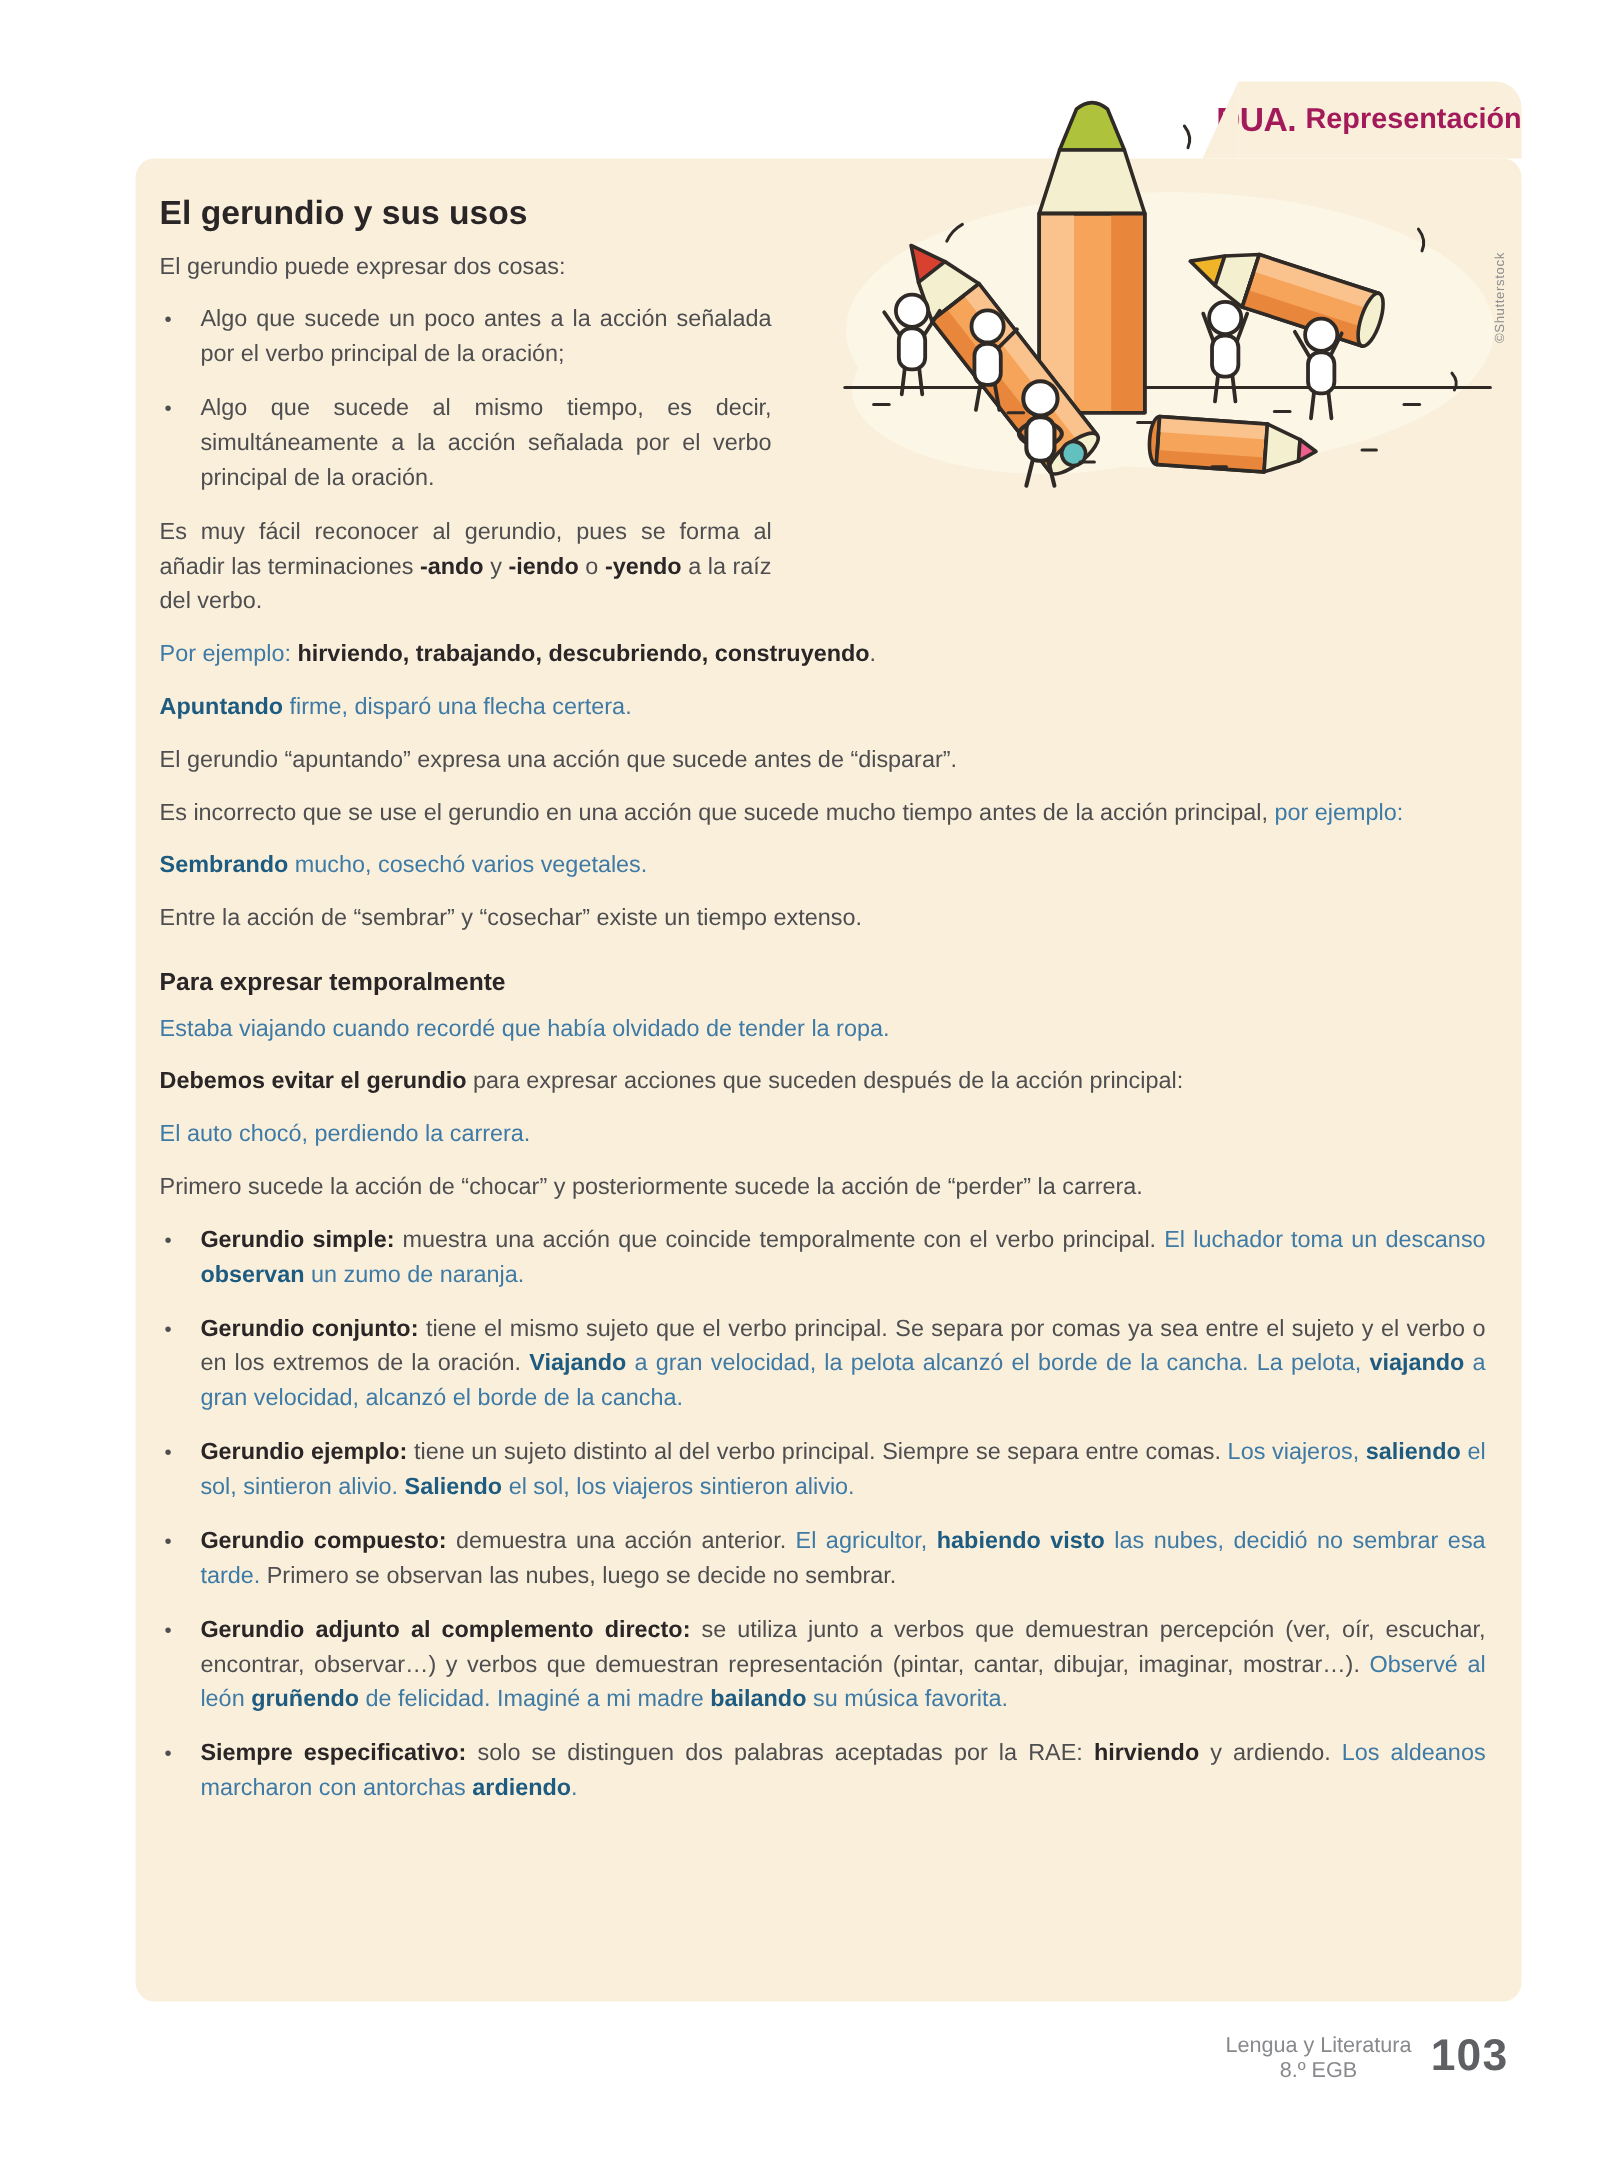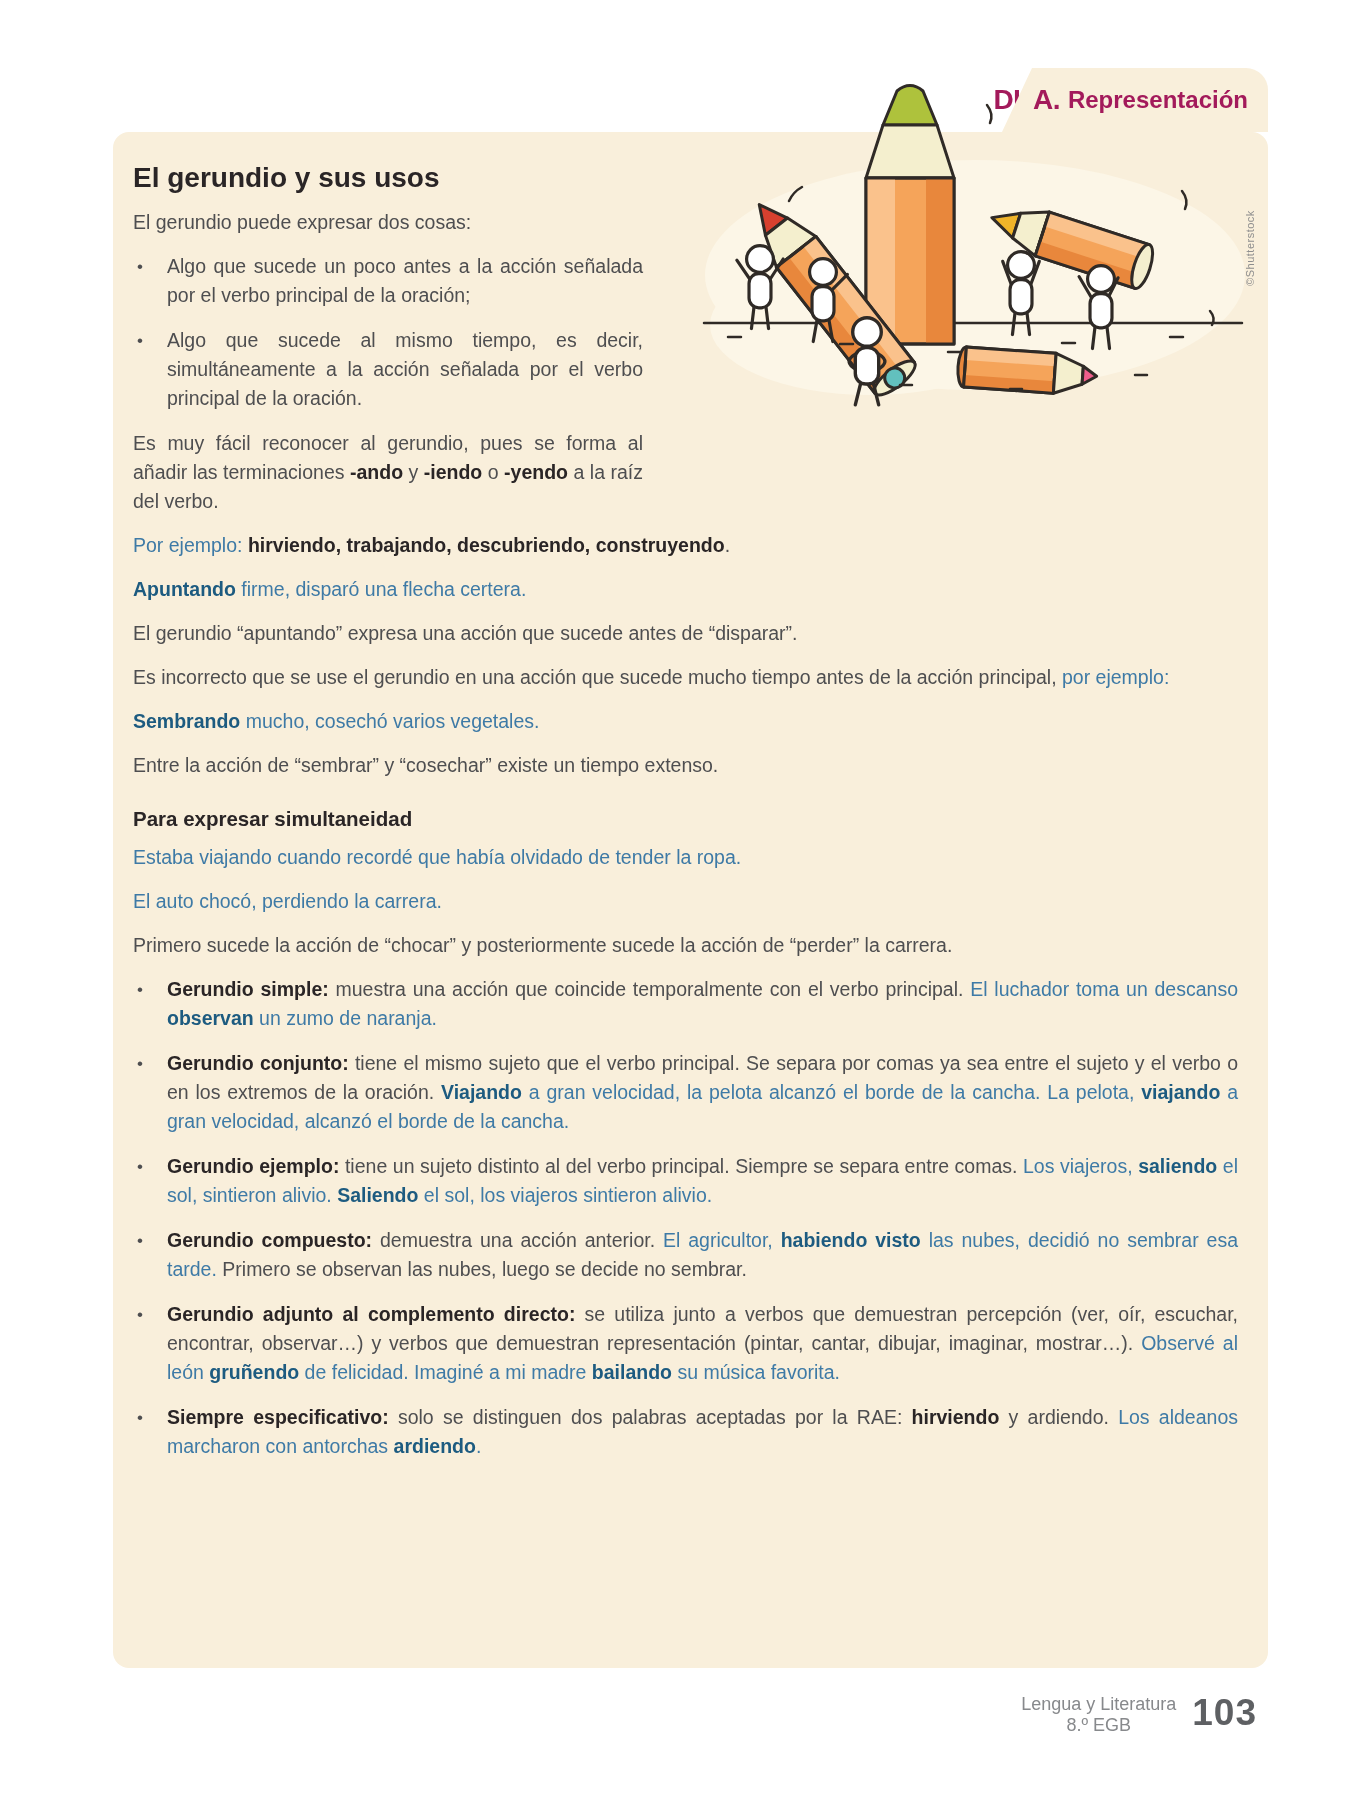--- a/index.html
+++ b/index.html
@@ -5,21 +5,21 @@
   html,body{margin:0;padding:0;background:#ffffff;}
   .page{
     position:relative;width:1350px;height:1800px;background:#ffffff;overflow:hidden;
     font-family:"Liberation Sans",sans-serif;
   }
   
   .badge{
     position:absolute;left:1032px;top:68px;width:236px;height:64px;
     background:#F9EFDB;border-top-right-radius:22px;
     display:flex;align-items:center;justify-content:flex-end;
-    padding-right:20px;box-sizing:border-box;
+    box-sizing:border-box;
   }
   .badge::before{
     content:"";position:absolute;left:-30px;bottom:0;width:0;height:0;
     border-bottom:64px solid #F9EFDB;border-left:30px solid transparent;
   }
   .badge .dua{font-weight:bold;font-size:28px;color:#A31A5B;letter-spacing:-0.5px;}
   .badge .rep{font-weight:bold;font-size:24px;color:#A31A5B;margin-left:8px;}
   
   .card{
     position:absolute;left:113px;top:132px;width:1155px;height:1536px;
@@ -79,22 +79,23 @@
           <span class="dot">•</span>
           <div class="libody"><span>Algo que sucede al mismo tiempo, es decir, simultáneamente a la acción señalada por el verbo principal de la oración.</span></div>
         </div>
         <p class="para"><span>Es muy fácil reconocer al gerundio, pues se forma al añadir las terminaciones </span><span class="b">-ando</span><span> y </span><span class="b">-iendo</span><span> o </span><span class="b">-yendo</span><span> a la raíz del verbo.</span></p>
         <p class="para"><span class="bl">Por ejemplo: </span><span class="b">hirviendo, trabajando, descubriendo, construyendo</span><span>.</span></p>
         <p class="para"><span class="blb">Apuntando</span><span class="bl"> firme, disparó una flecha certera.</span></p>
         <p class="para"><span>El gerundio “apuntando” expresa una acción que sucede antes de “disparar”.</span></p>
         <p class="para"><span>Es incorrecto que se use el gerundio en una acción que sucede mucho tiempo antes de la acción principal, </span><span class="bl">por ejemplo:</span></p>
         <p class="para"><span class="blb">Sembrando</span><span class="bl"> mucho, cosechó varios vegetales.</span></p>
         <p class="para"><span>Entre la acción de “sembrar” y “cosechar” existe un tiempo extenso.</span></p>
-        <h3 class="sec"><span>Para expresar simultaneidad</span></h3>
+        <h3 class="sec"><span>Para expresar temporalmente</span></h3>
         <p class="para"><span class="bl">Estaba viajando cuando recordé que había olvidado de tender la ropa.</span></p>
+        <p class="para"><span class="b">Debemos evitar el gerundio</span><span> para expresar acciones que suceden después de la acción principal:</span></p>
         <p class="para"><span class="bl">El auto chocó, perdiendo la carrera.</span></p>
         <p class="para"><span>Primero sucede la acción de “chocar” y posteriormente sucede la acción de “perder” la carrera.</span></p>
         <div class="li">
           <span class="dot">•</span>
           <div class="libody"><span class="b">Gerundio simple:</span><span> muestra una acción que coincide temporalmente con el verbo principal. </span><span class="bl">El luchador toma un descanso </span><span class="blb">observan</span><span class="bl"> un zumo de naranja.</span></div>
         </div>
         <div class="li">
           <span class="dot">•</span>
           <div class="libody"><span class="b">Gerundio conjunto:</span><span> tiene el mismo sujeto que el verbo principal. Se separa por comas ya sea entre el sujeto y el verbo o en los extremos de la oración. </span><span class="blb">Viajando</span><span class="bl"> a gran velocidad, la pelota alcanzó el borde de la cancha. La pelota, </span><span class="blb">viajando</span><span class="bl"> a gran velocidad, alcanzó el borde de la cancha.</span></div>
         </div>

